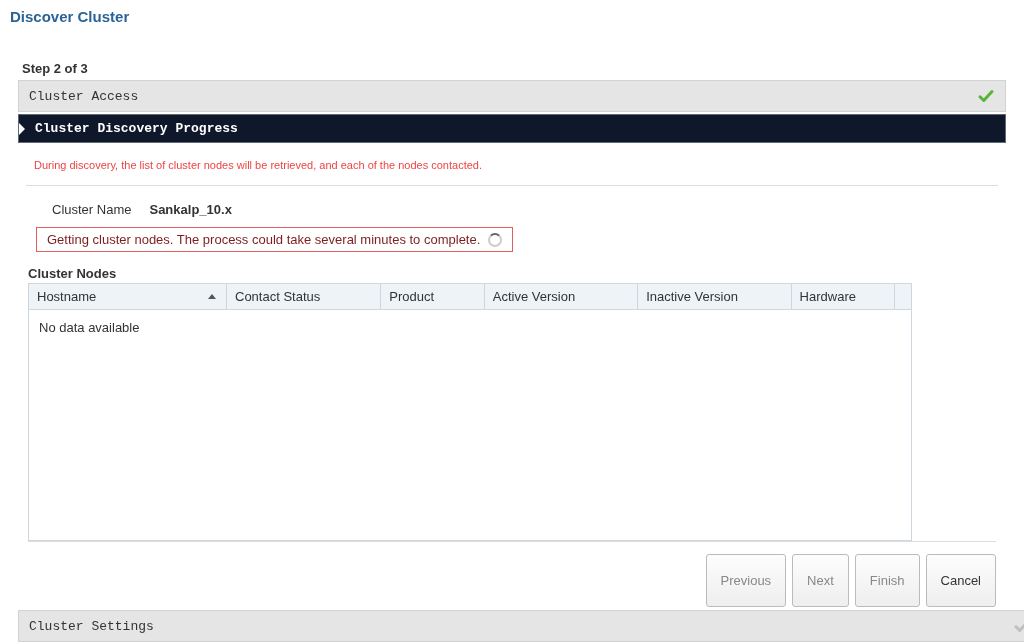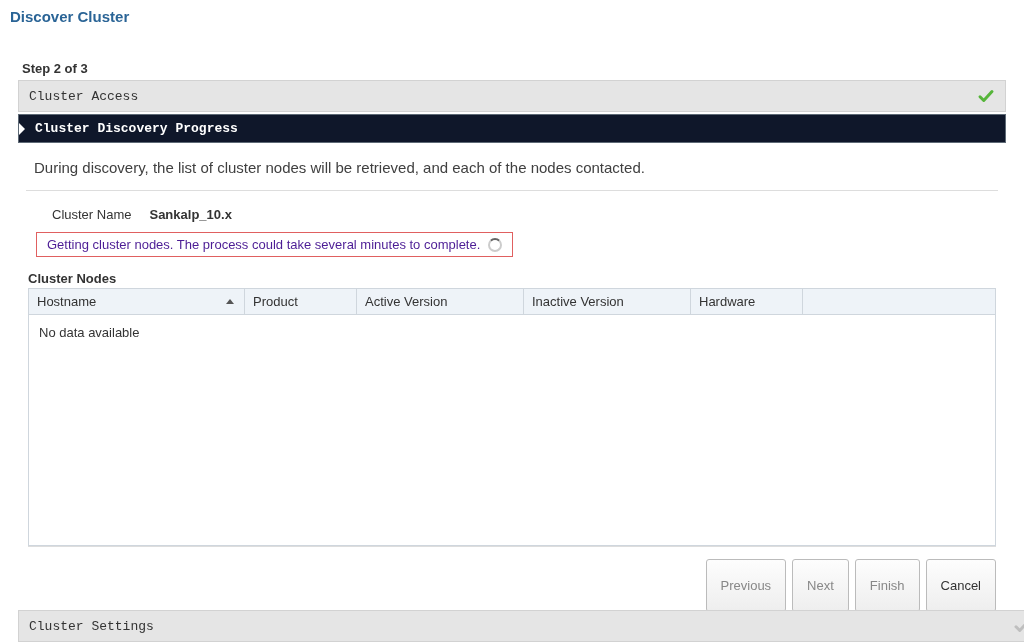--- a/index.html
+++ b/index.html
@@ -41,45 +41,45 @@
     border-left: 6px solid #fff;
     border-top: 6px solid transparent;
     border-bottom: 6px solid transparent;
   }
   .band.blue .band-text { padding-left: 6px; }
   .check-icon { width: 18px; height: 18px; }
 
   .step-body {
     padding: 0 8px 0 8px;
   }
-  .desc { padding: 14px 8px 14px 8px; font-size: 15px; color: #404040; border-bottom: 1px solid #ddd; margin-bottom: 16px; }
+  .desc { padding: 14px 8px 14px 8px; font-size: 11px; color: #ef4444; border-bottom: 1px solid #ddd; margin-bottom: 16px; }
 
   .kv { display: flex; align-items: center; gap: 18px; padding-left: 26px; margin-bottom: 10px; }
   .kv .k { color: #333; font-size: 13px; }
   .kv .v { font-weight: bold; }
 
   .status-box {
     display: inline-flex;
     align-items: flex-end;
     gap: 8px;
     border: 1px solid #e06060;
     padding: 4px 10px;
     margin-left: 10px;
     font-size: 13px;
-    color: #4c1d95;
+    color: #7f1d1d;
   }
   .spinner {
     width: 14px; height: 14px; border: 2px solid #ccc; border-top-color: #666;
     border-radius: 50%;
     animation: spin 0.9s linear infinite;
   }
   @keyframes spin { to { transform: rotate(360deg); } }
 
   .table-title { font-weight: bold; margin: 14px 0 2px 2px; }
-  .tbl { width: 968px; border: 1px solid #cfd6dd; margin-left: 2px; }
+  .tbl { width: 884px; border: 1px solid #cfd6dd; margin-left: 2px; }
   .thead { display: flex; background: #eef3f8; border-bottom: 1px solid #cfd6dd; }
   .th {
     padding: 5px 8px;
     font-size: 13px;
     border-right: 1px solid #cfd6dd;
     display: flex; align-items: center; gap: 4px;
     color: #333;
   }
   .th:last-child { border-right: none; }
   .col-host { width: 216px; }
@@ -149,20 +149,23 @@
         <span class="spinner"></span>
       </div>
 
       <div class="table-title">Cluster Nodes</div>
       <div class="tbl">
         <div class="thead">
           <div class="th col-host">
             <span>Hostname</span>
             <span class="sort-icon"></span>
           </div>
+          <div class="th col-contact">
+            <span>Contact Status</span>
+          </div>
           <div class="th col-product">
             <span>Product</span>
           </div>
           <div class="th col-active">
             <span>Active Version</span>
           </div>
           <div class="th col-inactive">
             <span>Inactive Version</span>
           </div>
           <div class="th col-hw">

